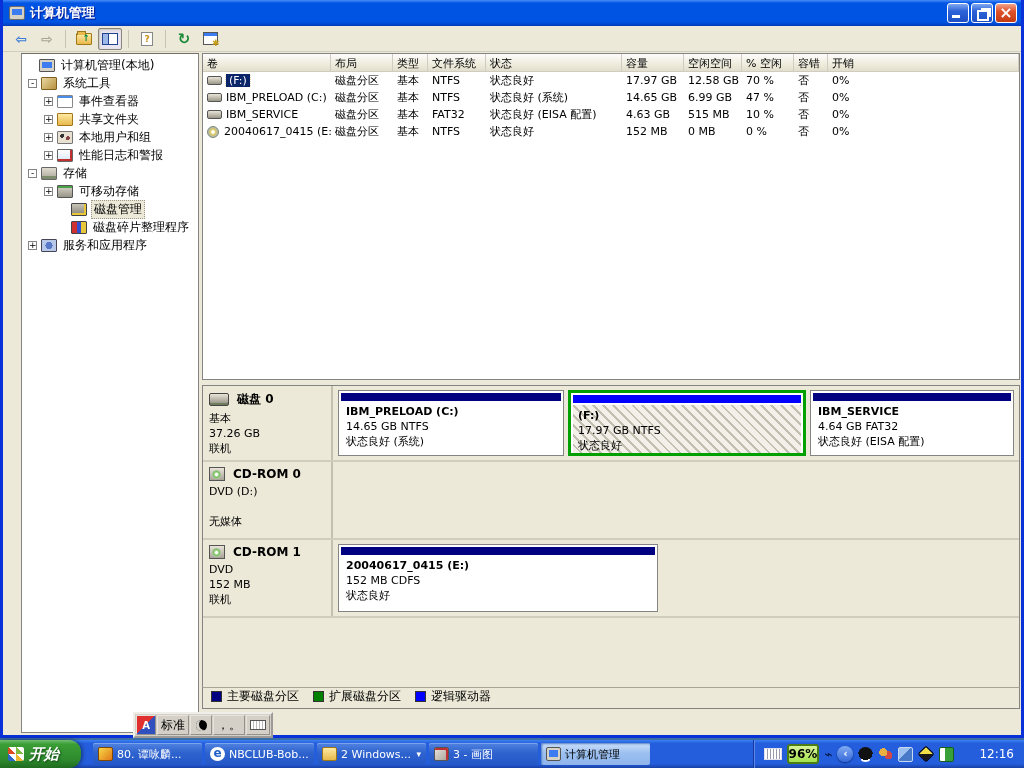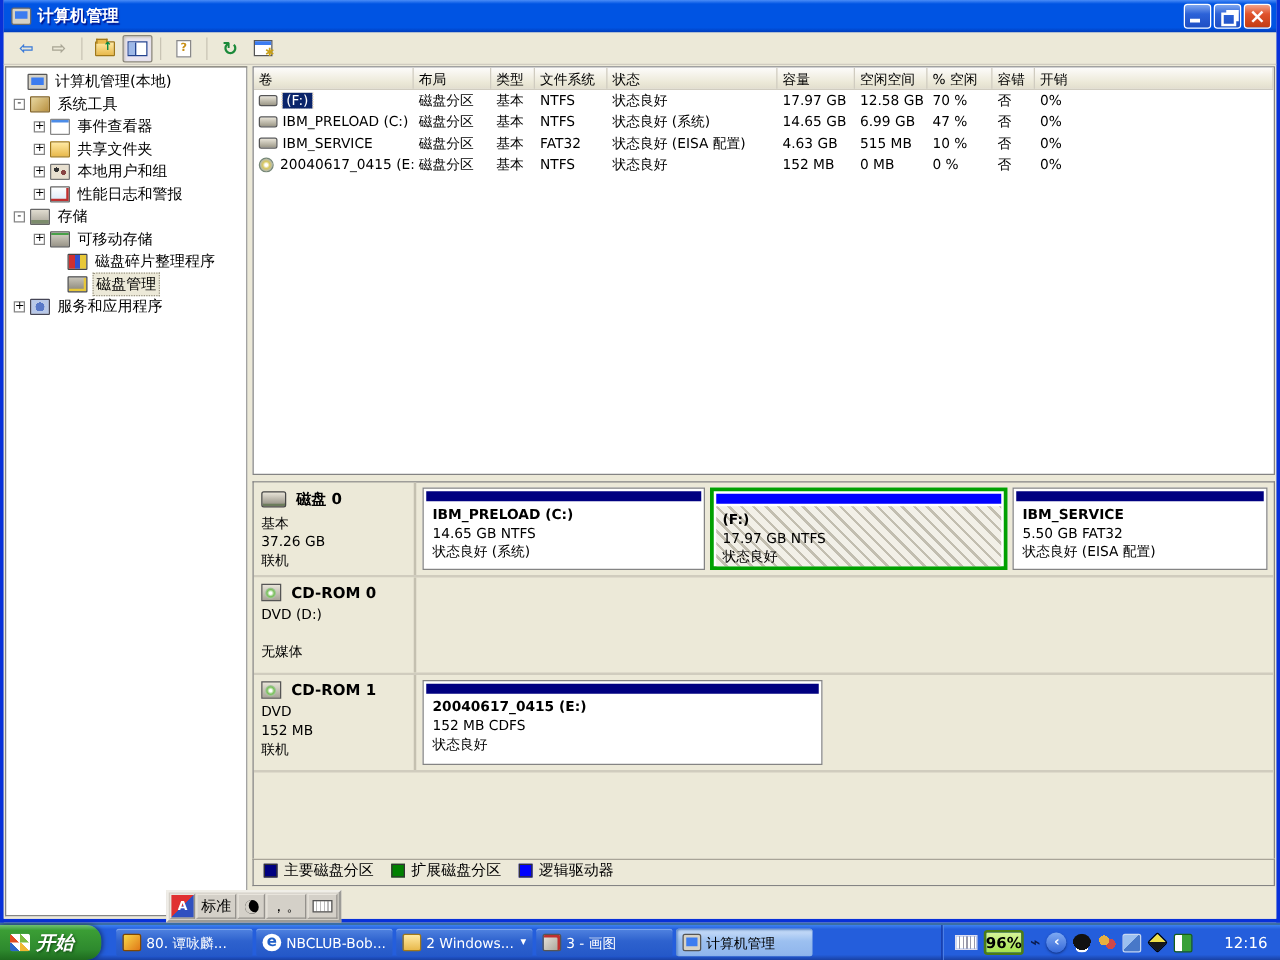--- a/index.html
+++ b/index.html
@@ -54,21 +54,21 @@
   .mini-panes::before { content:""; position:absolute; left:0; top:0; bottom:0; width:5px; background:#9DB8E8; border-right:1px solid #24438F; }
   .mini-page { width:12px; height:14px; background:#fff; border:1px solid #888; position:relative; font-size:9px; color:#C89018; font-weight:bold; text-align:center; line-height:13px; }
   .mini-refresh { color:#1B8A3A; font-weight:bold; font-size:15px; }
   .mini-snap { width:15px; height:13px; background:#fff; border:1px solid #555; position:relative; }
   .mini-snap::before { content:""; position:absolute; left:0; right:0; top:0; height:3px; background:#3C7CF0; }
   .mini-snap::after { content:"✱"; position:absolute; right:-3px; bottom:-4px; color:#C8A018; font-size:9px; }
 
   
   .content { flex:1; display:flex; background:#ECE9D8; overflow:hidden; }
   .tree-panel { width:203px; background:#fff; border:1px solid #848484; border-top-color:#716F64;
-    margin:1px 0 2px 1px; overflow:hidden; padding-top:2px; }
+    margin:1px 0 2px 18px; overflow:hidden; padding-top:2px; }
   .tree-row { display:flex; align-items:center; height:18px; font-size:12px; white-space:nowrap; cursor:default; }
   .expander { width:9px; height:9px; border:1px solid #848484; background:#fff; font-size:9px; line-height:7px;
     text-align:center; margin-right:4px; flex:0 0 9px; color:#000; }
   .expander.none { visibility:hidden; }
   .ticon { width:16px; height:13px; margin-right:4px; flex:0 0 16px; border-radius:1px; }
   .tlabel { padding:0 2px; }
   .tree-row.selected .tlabel { background:#ECE9D8; border:1px dotted #9a9686; }
   .i-computer { background:#D6D2C6; border:1px solid #555; position:relative; }
   .i-computer::after { content:""; position:absolute; inset:2px 2px 3px 2px; background:#3C7CF0; }
   .i-tools { background:linear-gradient(135deg,#E8D8A0,#B89040); border:1px solid #806020; }
@@ -275,29 +275,29 @@
         <div class="tree-row" style="padding-left:6px">
           <span class="expander">-</span>
           <span class="ticon i-storage"></span>
           <span class="tlabel">存储</span>
         </div>
         <div class="tree-row" style="padding-left:22px">
           <span class="expander">+</span>
           <span class="ticon i-removable"></span>
           <span class="tlabel">可移动存储</span>
         </div>
+        <div class="tree-row selected" style="padding-left:36px">
+          <span class="expander none"></span>
+          <span class="ticon i-diskmgmt"></span>
+          <span class="tlabel">磁盘管理</span>
+        </div>
         <div class="tree-row" style="padding-left:36px">
           <span class="expander none"></span>
           <span class="ticon i-defrag"></span>
           <span class="tlabel">磁盘碎片整理程序</span>
-        </div>
-        <div class="tree-row selected" style="padding-left:36px">
-          <span class="expander none"></span>
-          <span class="ticon i-diskmgmt"></span>
-          <span class="tlabel">磁盘管理</span>
         </div>
         <div class="tree-row" style="padding-left:6px">
           <span class="expander">+</span>
           <span class="ticon i-services"></span>
           <span class="tlabel">服务和应用程序</span>
         </div>
       </div>
 
       <div class="vsplit"></div>
 
@@ -410,21 +410,21 @@
                 <div class="part-body">
                   <div class="part-name">(F:)</div>
                   <div class="part-line">17.97 GB NTFS</div>
                   <div class="part-line">状态良好</div>
                 </div>
               </div>
               <div class="part" style="width:204px">
                 <div class="part-strip"></div>
                 <div class="part-body">
                   <div class="part-name">IBM_SERVICE</div>
-                  <div class="part-line">5.50 GB FAT32</div>
+                  <div class="part-line">4.64 GB FAT32</div>
                   <div class="part-line">状态良好 (EISA 配置)</div>
                 </div>
               </div>
             </div>
           </div>
 
           <div class="disk-row" style="height:78px">
             <div class="disk-label">
               <div class="dl-head">
                 <span class="dev-cd"></span>

